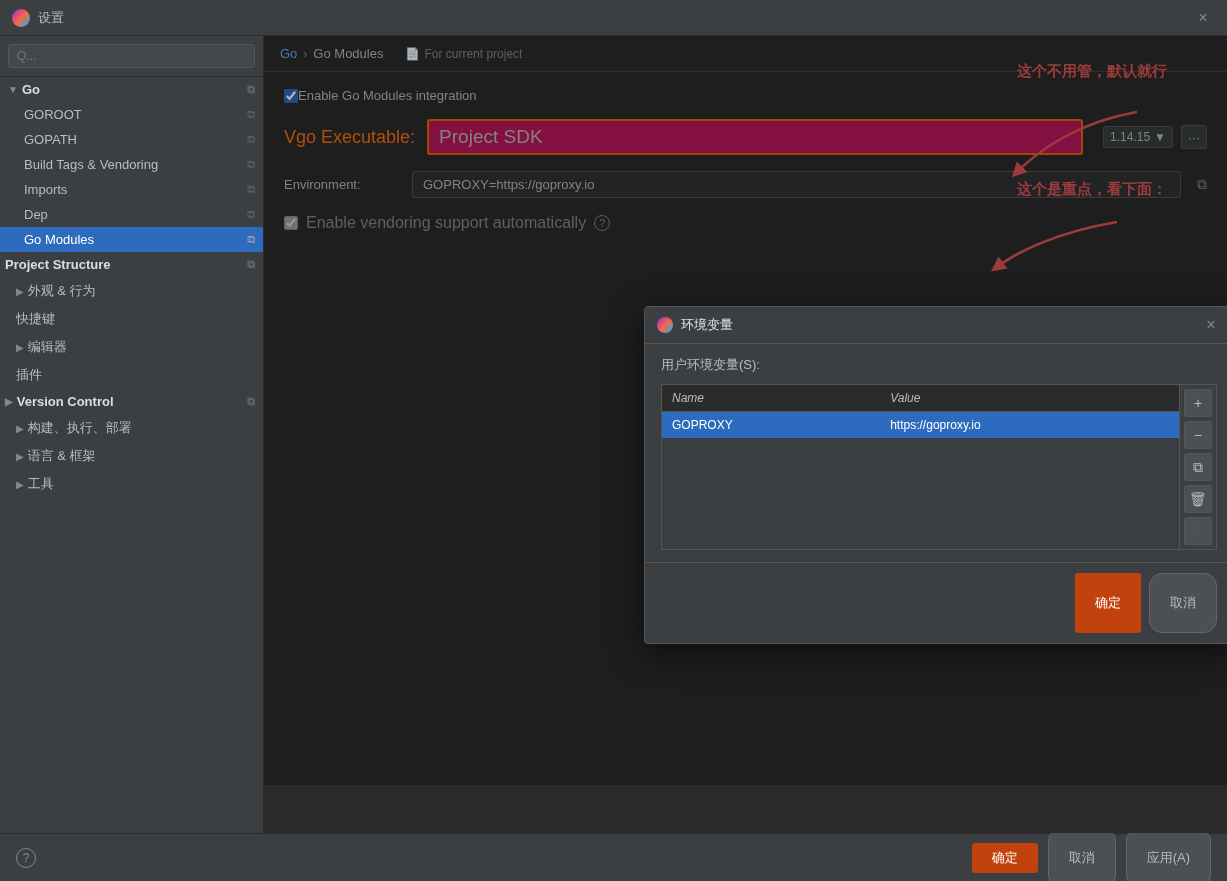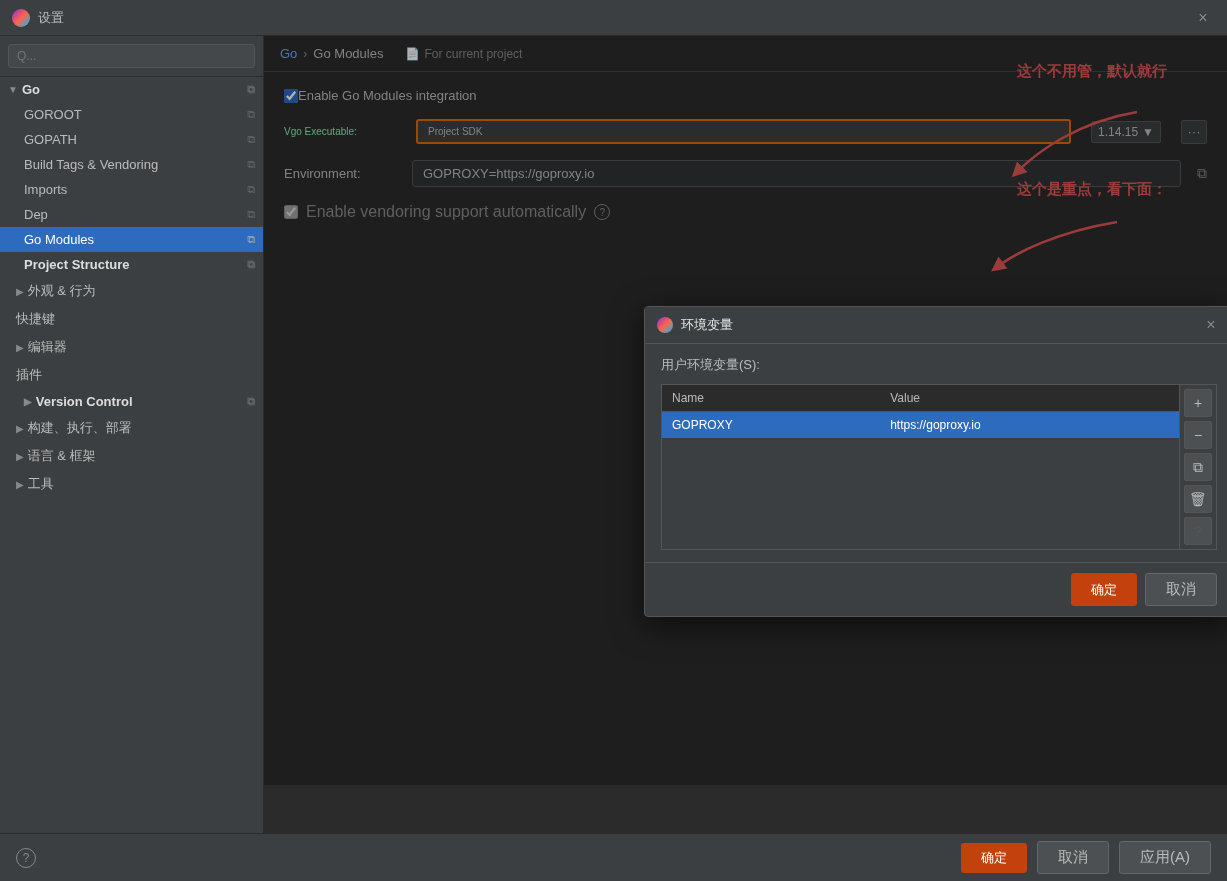--- a/index.html
+++ b/index.html
@@ -83,21 +83,21 @@
       color: #bbb;
       font-size: 13px;
     }
     .sidebar-item.active {
       background: #2d6bbf;
       color: #fff;
     }
     .sidebar-item.section-header {
       font-weight: bold;
       color: #ddd;
-      padding-left: 24px;
+      padding-left: 5px;
     }
     .sidebar-item.indent1 { padding-left: 24px; }
     .sidebar-arrow {
       display: inline-block;
       margin-right: 4px;
       font-size: 10px;
       color: #888;
     }
     .sidebar-copy-icon {
       margin-left: auto;
@@ -169,40 +169,40 @@
       font-size: 13px;
     }
 
     .field-row {
       display: flex;
       align-items: center;
       margin-bottom: 16px;
       gap: 12px;
     }
     .field-label {
-      color: #86efac;
-      font-size: 10px;
+      color: #f97316;
+      font-size: 18px;
       min-width: 120px;
       flex-shrink: 0;
     }
     .field-value-box {
       flex: 1;
-      background: #404040;
+      background: #be185d;
       border: 2px solid #e06c00;
       border-radius: 3px;
       padding: 5px 10px;
       color: #bbb;
-      font-size: 10px;
+      font-size: 19px;
       display: flex;
       align-items: center;
     }
     .field-value-right {
       display: flex;
       align-items: center;
-      gap: 20px;
+      gap: 8px;
       margin-left: 8px;
     }
     .version-dropdown {
       background: #3c3f41;
       border: 1px solid #555;
       color: #bbb;
       padding: 3px 6px;
       font-size: 12px;
       border-radius: 2px;
       display: flex;
@@ -339,20 +339,21 @@
       font-size: 13px;
       margin-bottom: 10px;
     }
     .env-table {
       width: 100%;
       border-collapse: collapse;
       margin-bottom: 4px;
     }
     .env-table-header {
       background: #2b2b2b;
+      font-style: italic;
     }
     .env-table th {
       text-align: left;
       padding: 6px 10px;
       color: #bbb;
       font-size: 12px;
       border-bottom: 1px solid #555;
       font-weight: normal;
     }
     .env-table td {
@@ -409,23 +410,23 @@
       border: none;
       padding: 6px 20px;
       font-size: 13px;
       border-radius: 3px;
       cursor: pointer;
     }
     .btn-cancel {
       background: #4c5052;
       color: #bbb;
       border: 1px solid #666;
-      padding: 6px 20px;
-      font-size: 15px;
-      border-radius: 3px;
+      padding: 20px 20px;
+      font-size: 13px;
+      border-radius: 13px;
       cursor: pointer;
     }
 
     
     .bottom-bar {
       height: 48px;
       background: #3c3f41;
       border-top: 1px solid #2b2b2b;
       display: flex;
       align-items: center;

